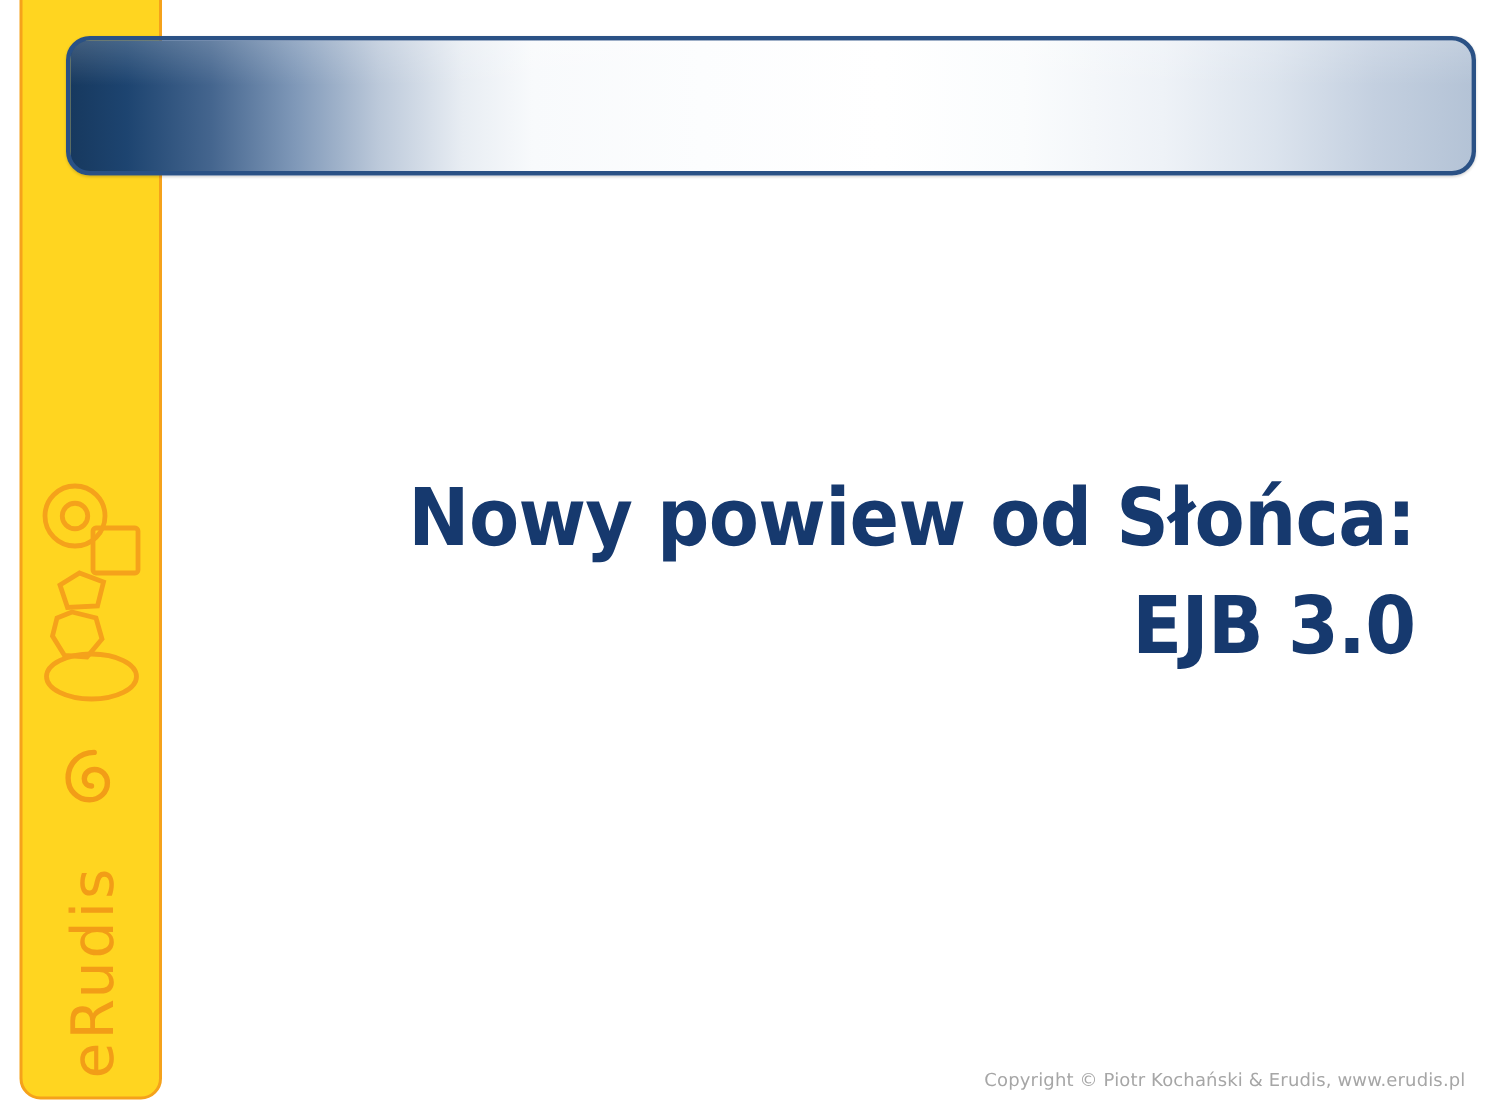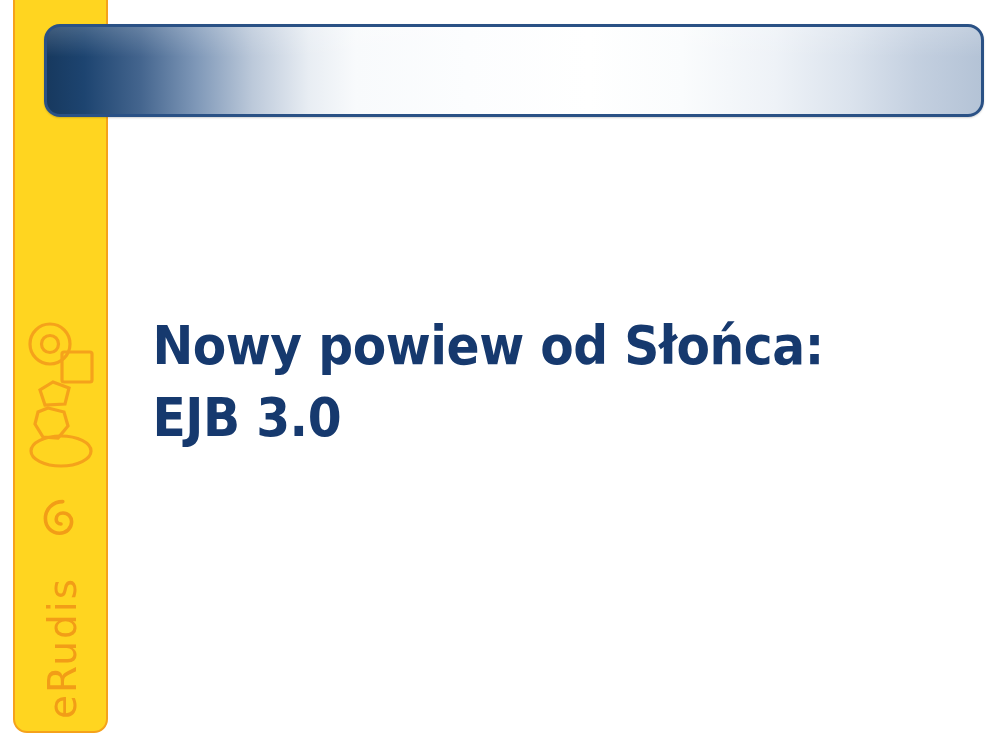--- a/index.html
+++ b/index.html
@@ -109,21 +109,21 @@
     background: linear-gradient(to bottom, rgba(255,255,255,0.18), rgba(255,255,255,0));
     pointer-events: none;
   }
 
   
   #title-block {
     position: absolute;
     left: 118px;
     top: 310px;
     width: 860px;
-    text-align: left;
+    text-align: right;
     color: #16396e;
     font-family: "DejaVu Sans", sans-serif;
     font-weight: bold;
     font-size: 53px;
     line-height: 72px;
     letter-spacing: -0.5px;
     z-index: 3;
   }
   #title-block .line {
     display: block;
@@ -173,14 +173,15 @@
 
   <div id="header-bar">
     <span></span>
   </div>
 
   <div id="title-block">
     <span class="line">Nowy powiew od Słońca:</span>
     <span class="line">EJB 3.0</span>
   </div>
 
+  <div id="copyright">Copyright © Piotr Kochański &amp; Erudis, www.erudis.pl</div>
 
 </div>
 
 </body></html>

